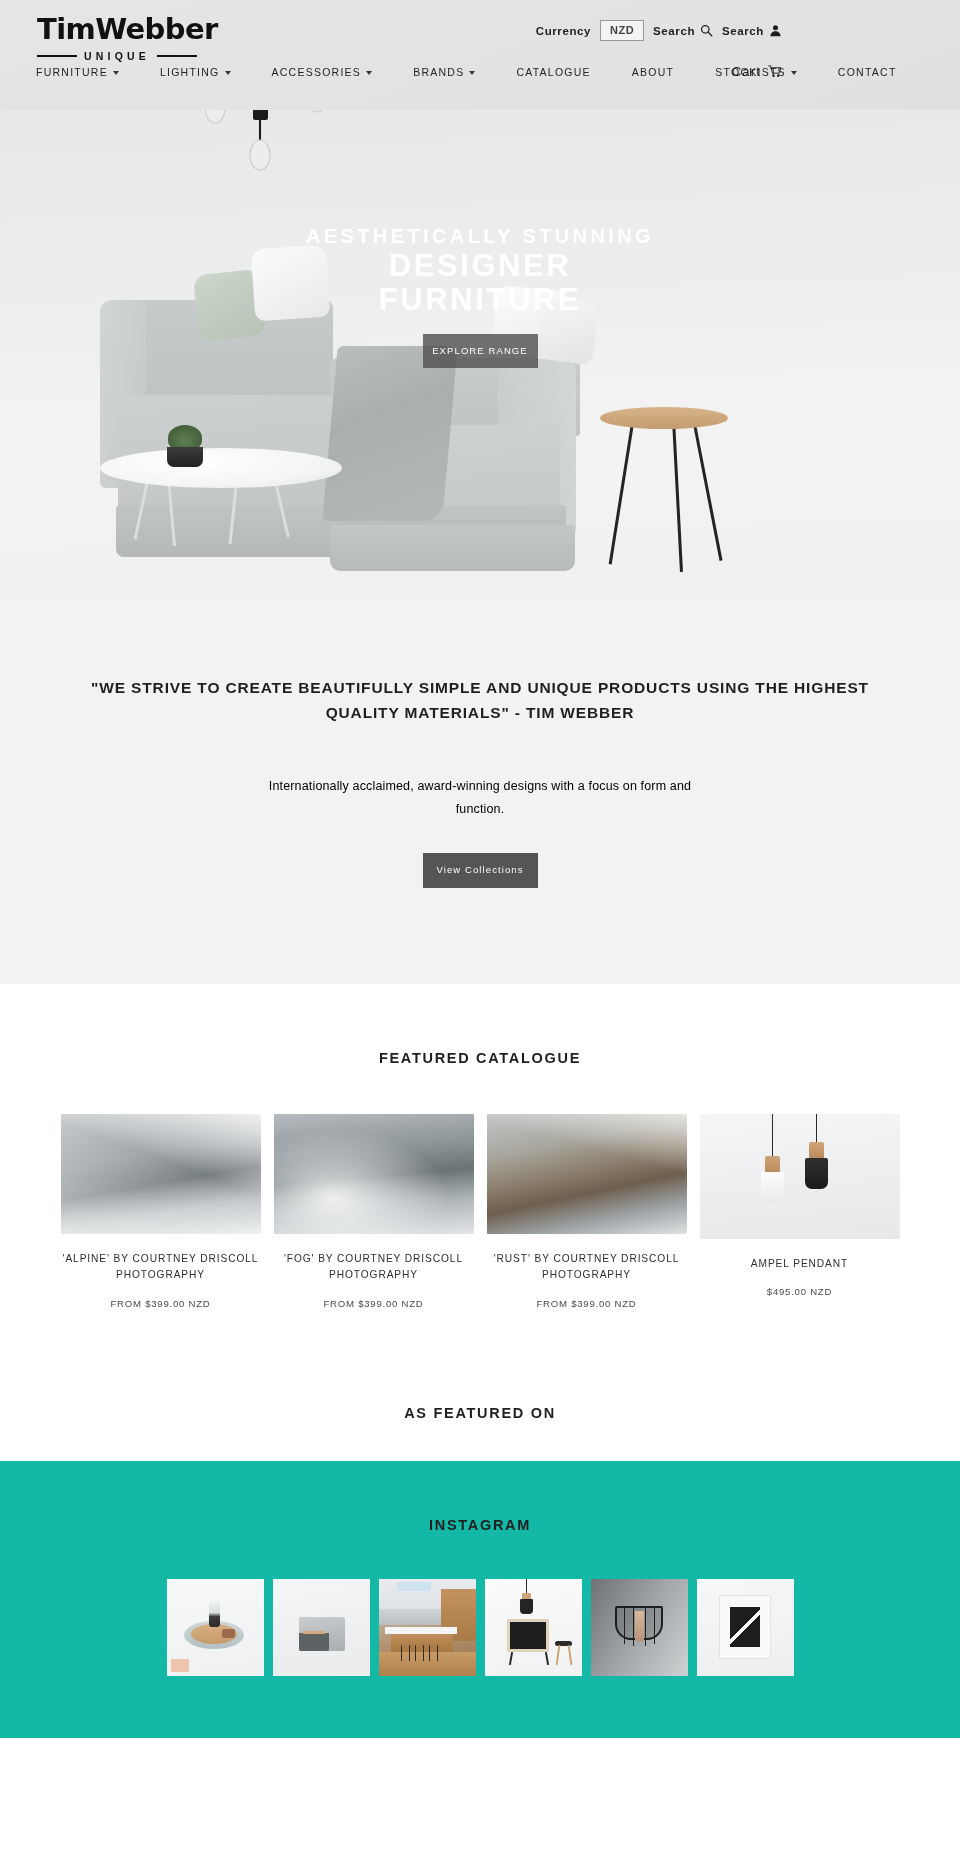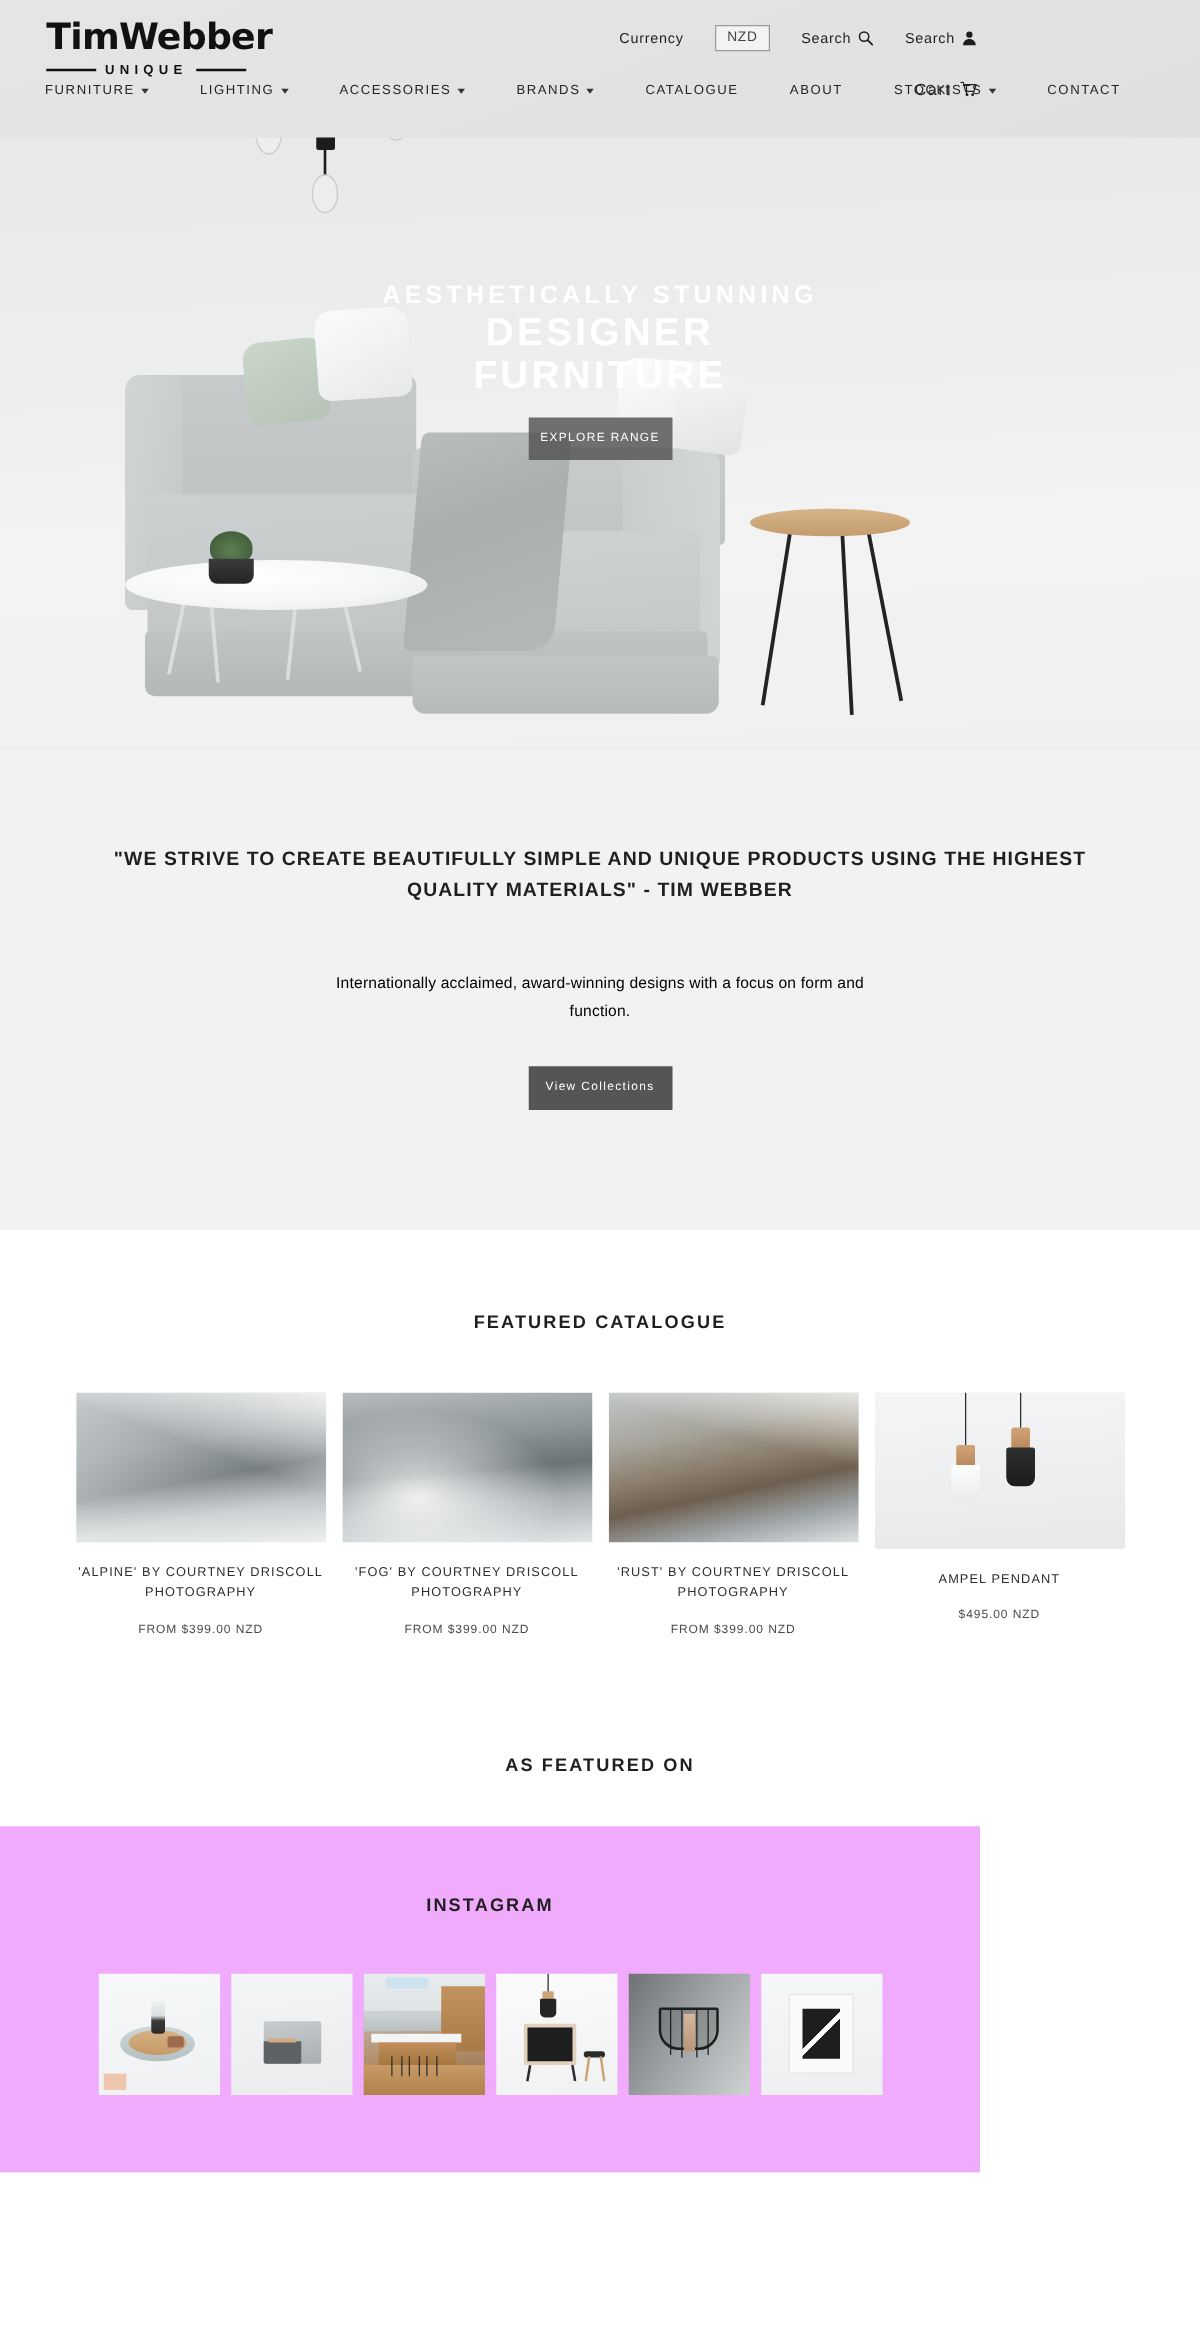--- a/index.html
+++ b/index.html
@@ -47,23 +47,23 @@
     font-weight: 700;
     letter-spacing: 4.2px;
     color: #111;
   }
 
   .util-bar {
     position: absolute;
     right: 22px; top: 20px;
     display: flex;
     align-items: center;
-    gap: 25px;
+    gap: 9px;
     font-size: 11.5px;
-    font-weight: 400;
+    font-weight: 700;
     letter-spacing: 0.6px;
     color: #1e1e1e;
   }
   .util-label { white-space: nowrap; }
   .currency-select {
     width: 44px;
     height: 21px;
     border: 1px solid #9a9a9a;
     background: #f3f3f3;
     font-family: "Liberation Sans", sans-serif;
@@ -350,22 +350,22 @@
 
   
   .featured-on {
     width: 960px;
     background: #ffffff;
     padding: 24px 0 40px;
   }
 
   
   .insta {
-    width: 784px;
-    background: #f0abfc;
+    width: 960px;
+    background: #14b8a6;
     padding: 56px 0 62px;
   }
   .insta-grid {
     display: flex;
     justify-content: center;
     gap: 9px;
     margin-top: 46px;
   }
   .insta-cell {
     width: 97px;

